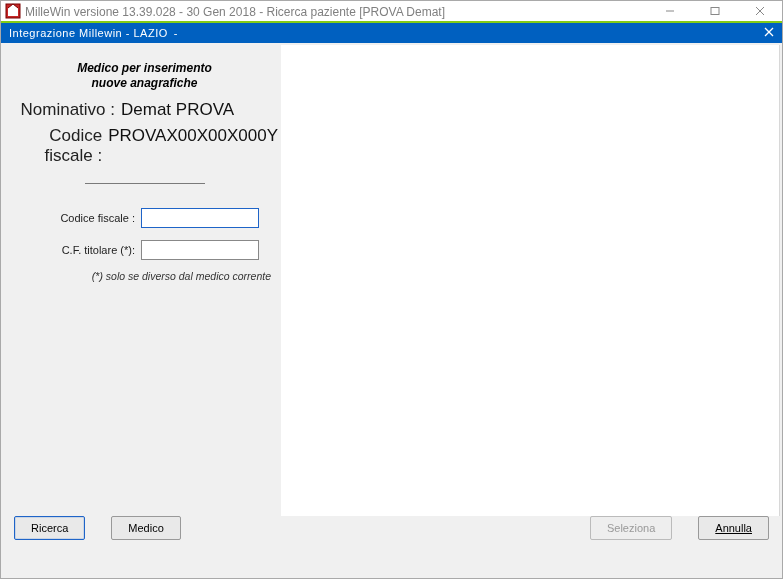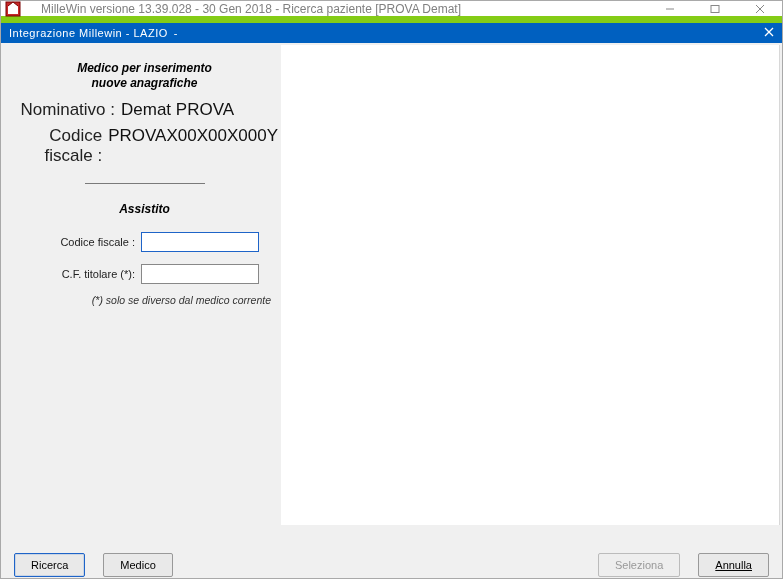--- a/index.html
+++ b/index.html
@@ -2,21 +2,21 @@
 <html><head>
 <meta charset="utf-8">
 <style>
   * { box-sizing: border-box; }
   html, body { margin:0; padding:0; font-family: Tahoma, Arial, sans-serif; }
   body { background:#fff; width:783px; height:579px; overflow:hidden; }
 
   .window { width:783px; height:579px; border:1px solid #a9a9a9; background:#fff; display:flex; flex-direction:column; }
 
   
-  .os-titlebar { height:22px; background:#fff; display:flex; align-items:center; border-bottom:7px solid #84cc16;gap:16px; }
+  .os-titlebar { height:22px; background:#fff; display:flex; align-items:center; border-bottom:2px solid #84cc16; }
   .os-titlebar .app-icon { width:16px; height:16px; margin:0 4px; display:inline-flex; align-items:center; justify-content:center; }
   .os-titlebar .app-icon svg { width:16px; height:16px; }
   .os-titlebar .title { flex:1; font-size:12px; color:#808080; padding-top:1px; white-space:nowrap; overflow:hidden; }
   .os-controls { display:flex; }
   .os-controls .ctrl { width:45px; height:22px; display:flex; align-items:center; justify-content:center; color:#888; }
   .os-controls .ctrl svg { width:10px; height:10px; stroke:#888; stroke-width:1; fill:none; }
 
   
   .app-header { height:20px; background:#0060c0; color:#fff; display:flex; align-items:center; padding:0 8px; font-size:11px; }
   .app-header .hleft { letter-spacing:0.5px; }
@@ -40,21 +40,21 @@
 
   .sub-title { text-align:center; font-size:12px; font-weight:bold; font-style:italic; margin-bottom:10px; }
 
   .field-row { display:flex; align-items:center; margin:6px 0; }
   .field-row label { width:130px; text-align:right; font-size:11px; color:#222; padding-right:6px; }
   .field-row input { width:118px; height:20px; border:1px solid #888; background:#fff; font-size:12px; padding:1px 3px; }
   .field-row input.focused { border:1px solid #1e64c8; outline:1px solid #1e64c8; outline-offset:-1px; }
   .hint { font-size:10.5px; font-style:italic; color:#333; text-align:right; width:260px; margin-top:4px; }
 
   
-  .footer { position:absolute; bottom:1px; left:1px; right:1px; height:52px; display:flex; align-items:flex-end; padding:0 12px; background:#f0f0f0; }
+  .footer { position:absolute; bottom:10px; left:1px; right:1px; height:52px; display:flex; align-items:flex-start; padding:0 12px; background:#f0f0f0;gap:8px; }
   .footer .btn { height:24px; min-width:66px; padding:0 16px; font-size:11px; background:#e9e9e9; border:1px solid #999; border-radius:2px; margin-right:18px; cursor:pointer; display:flex; align-items:center; justify-content:center; }
   .footer .btn.primary { border:1px solid #1e64c8; box-shadow:0 0 0 1px rgba(30,100,200,.15) inset; }
   .footer .btn.disabled { color:#999; border-color:#bbb; background:#eee; cursor:default; }
   .footer .spacer { flex:1; }
 </style>
 </head>
 <body>
 
 <div class="window" style="position:relative;">
 
@@ -112,21 +112,20 @@
         <span class="klabel">Nominativo :</span>
         <span class="kval">Demat PROVA</span>
       </div>
       <div class="kv-row">
         <span class="klabel">Codice fiscale :</span>
         <span class="kval">PROVAX00X00X000Y</span>
       </div>
 
       <hr class="divider">
 
-      <div class="sub-title">Assistito</div>
 
       <div class="field-row">
         <label>Codice fiscale :</label>
         <input class="focused" type="text" value="" style="">
       </div>
 
       <div class="field-row">
         <label>C.F. titolare (*):</label>
         <input type="text" value="" style="">
       </div>

